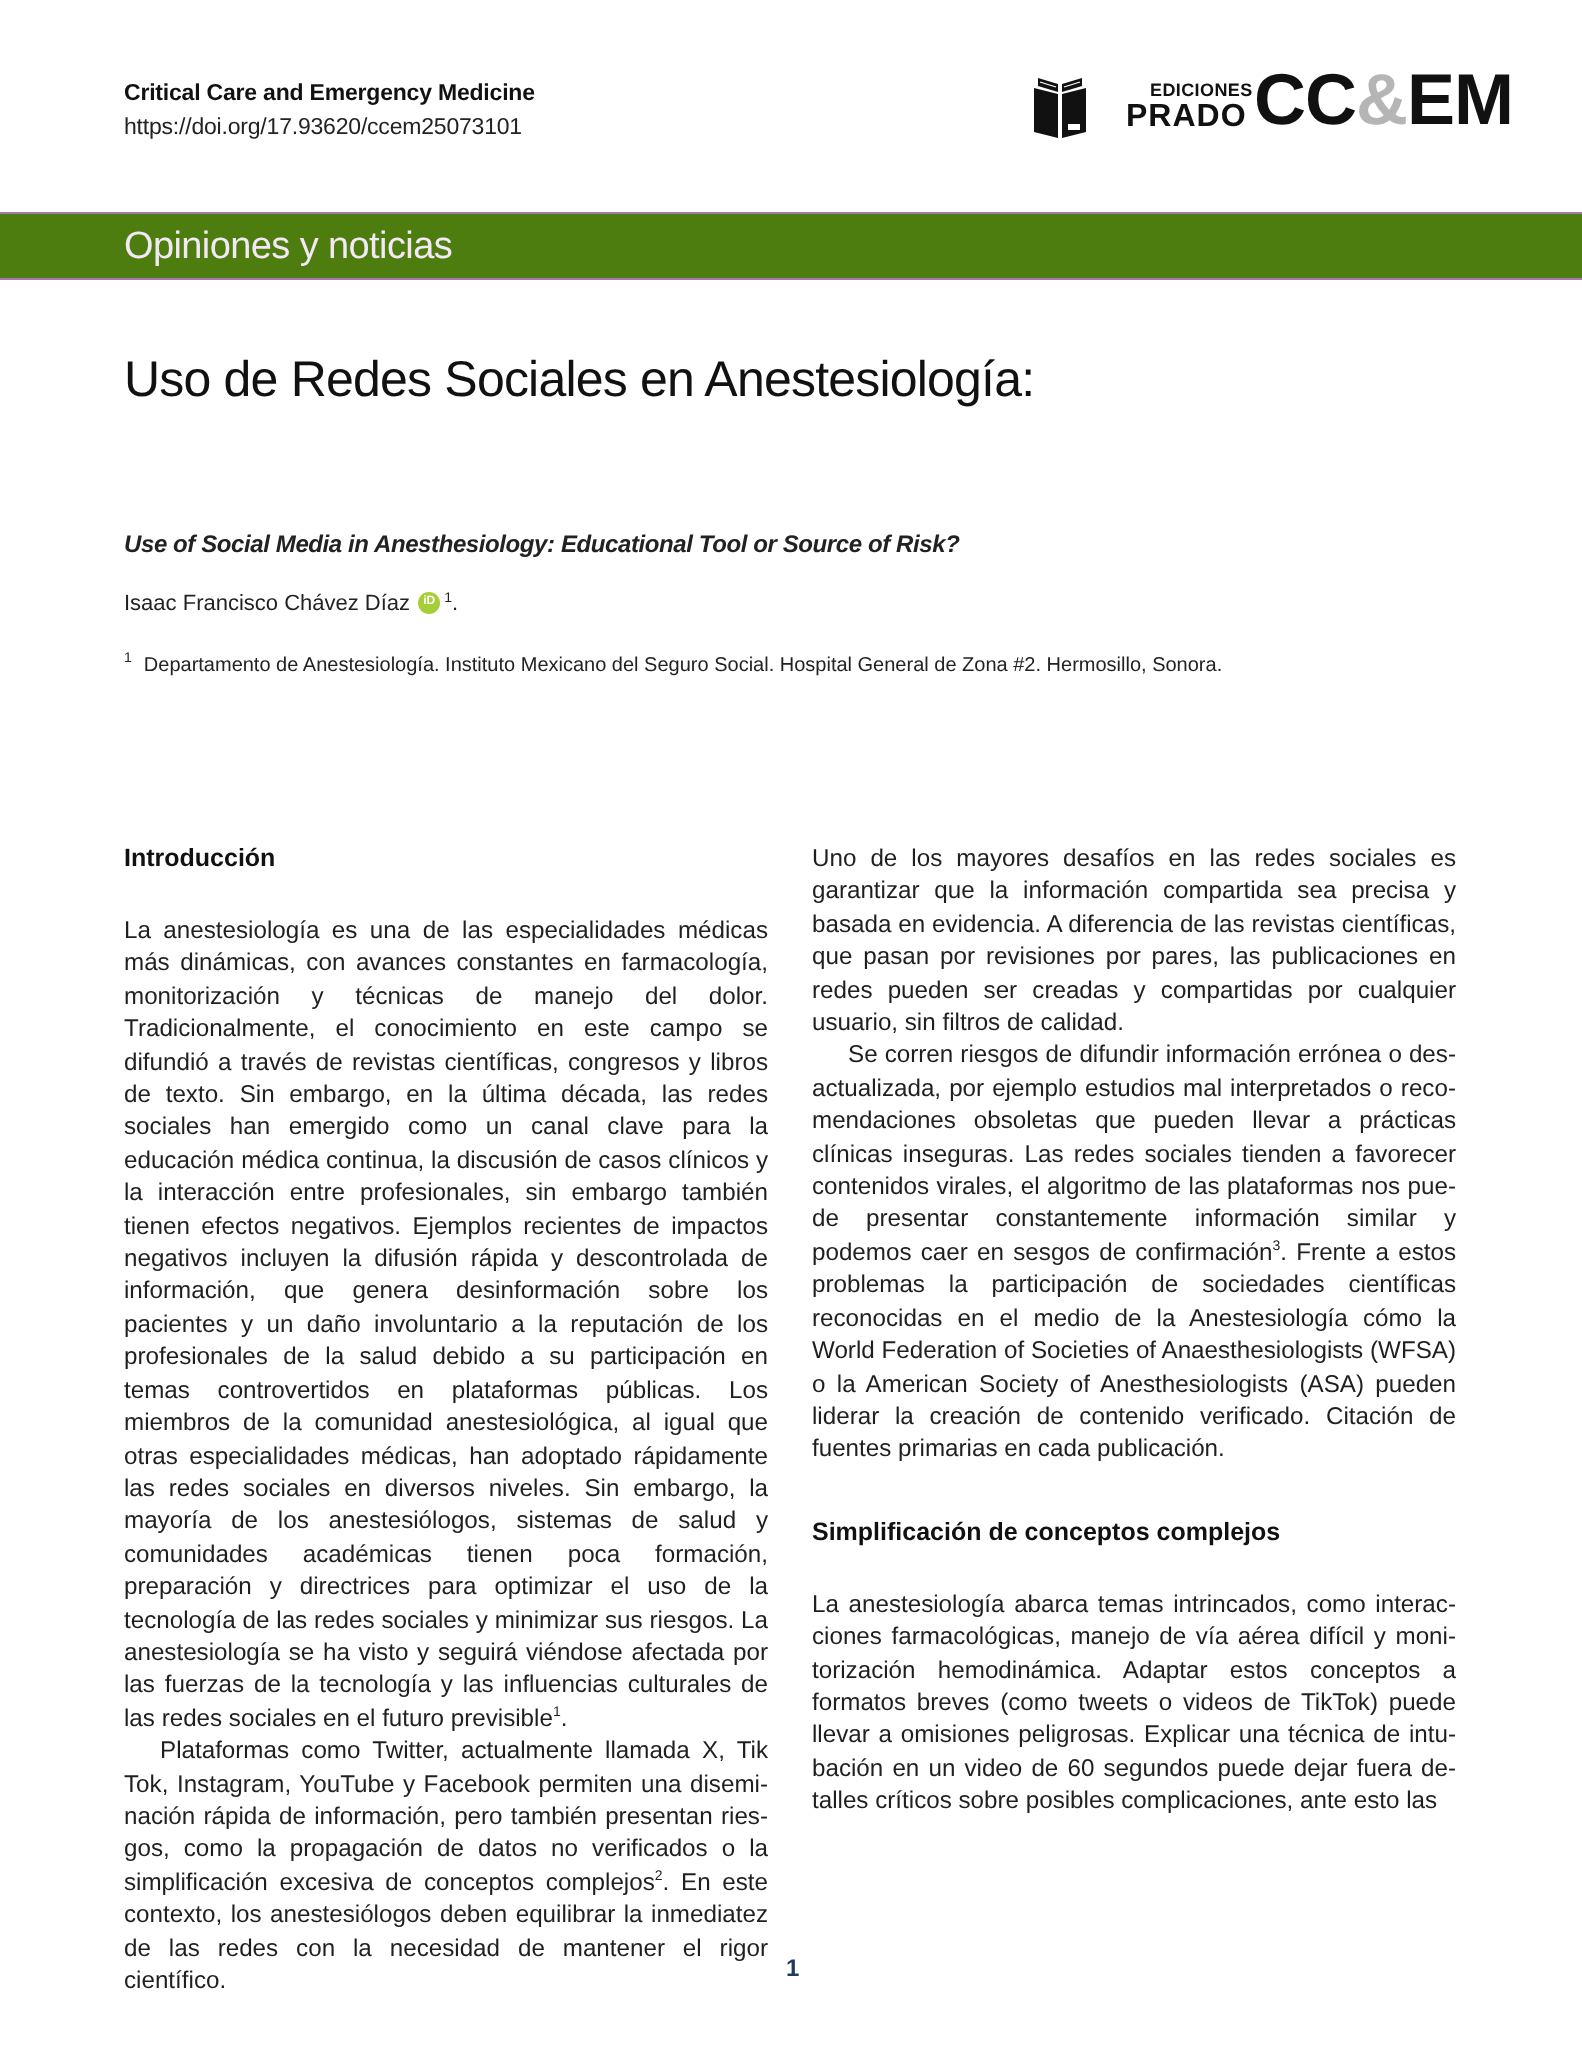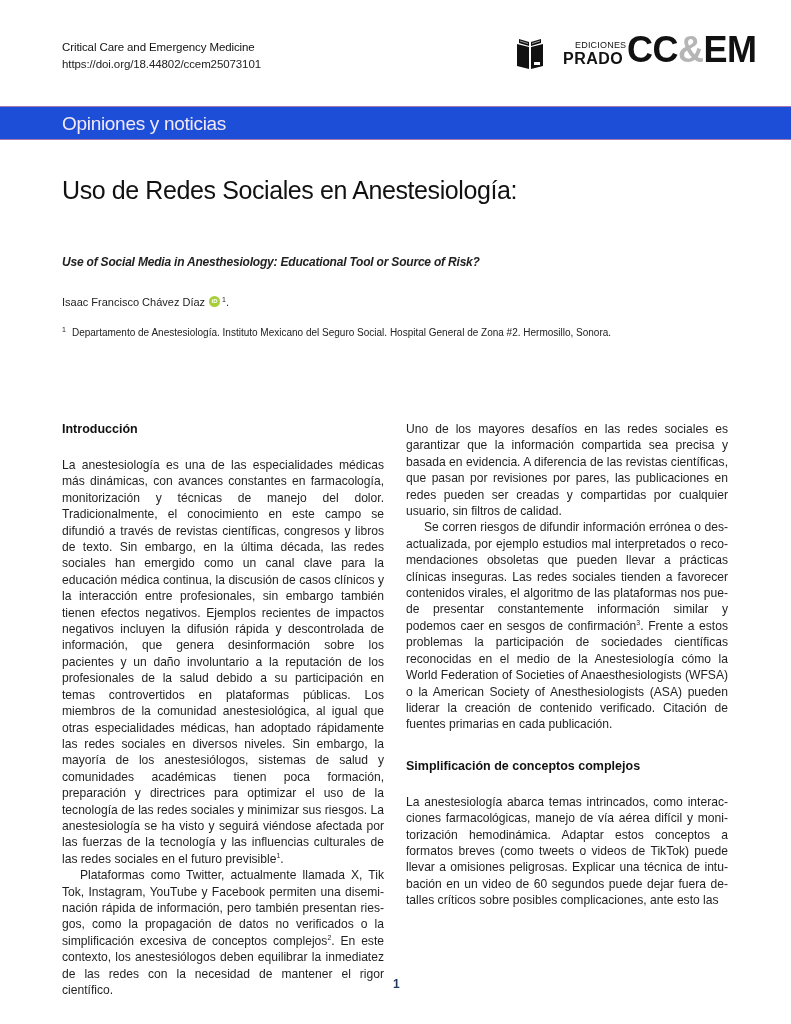--- a/index.html
+++ b/index.html
@@ -1,37 +1,37 @@
 <!DOCTYPE html>
 <html><head>
   <meta charset="utf-8">
   <style>
     html, body { margin: 0; padding: 0; background: #ffffff; }
     body { width: 791px; height: 1024px; position: relative; overflow: hidden;
            font-family: "Liberation Sans", sans-serif; color: #1a1a1a; }
     .abs { position: absolute; }
 
-    .journal-name { left: 62px; top: 41px; font-size: 11.5px; font-weight: normal; color: #111; letter-spacing: -0.1px; }
+    .journal-name { left: 62px; top: 41px; font-size: 11.5px; font-weight: bold; color: #111; letter-spacing: -0.1px; }
     .journal-doi { left: 62px; top: 58px; font-size: 11.5px; color: #222; letter-spacing: -0.1px; }
 
     .prado-logo { left: 515px; top: 38px; display: flex; align-items: center; }
     .prado-book { width: 30px; height: 32px; }
     .prado-text { margin-left: 4px; line-height: 1; }
-    .prado-top { font-size: 9px; font-weight: normal; color: #111; letter-spacing: 0.2px; padding-left: 26px; }
+    .prado-top { font-size: 9px; font-weight: bold; color: #111; letter-spacing: 0.2px; padding-left: 26px; }
     .prado-bottom { font-size: 16px; font-weight: bold; color: #111; letter-spacing: 0.5px; margin-top: 1px; margin-left: 14px; }
 
     .ccem-logo { left: 627px; top: 29px; font-size: 36px; font-weight: bold; color: #111; letter-spacing: -0.5px; }
     .ccem-amp { color: #b5b5b5; }
 
-    .section-band { left: 0; top: 106px; width: 791px; height: 34px; background: #1d4ed8;
+    .section-band { left: 0; top: 106px; width: 791px; height: 34px; background: #4d7c0f;
                     border-top: 1px solid #a579ae; border-bottom: 1px solid #a579ae; box-sizing: border-box; }
     .section-band-label { position: absolute; left: 62px; top: 6px; font-size: 19px; color: #f3e8f5; letter-spacing: -0.3px; }
 
     .title { left: 62px; top: 174px; width: 680px; font-size: 25px; font-weight: normal; line-height: 32px; color: #111; letter-spacing: -0.4px; }
-    .subtitle { left: 62px; top: 255px; font-size: 12px; font-weight: bold; font-style: italic; color: #222; letter-spacing: -0.2px; }
+    .subtitle { left: 62px; top: 265px; font-size: 12px; font-weight: bold; font-style: italic; color: #222; letter-spacing: -0.2px; }
 
     .author { left: 62px; top: 296px; font-size: 11px; color: #222; display: flex; }
     .orcid-icon { display: inline-block; width: 11px; height: 11px; border-radius: 50%; background: #a6ce39;
                   color: #fff; font-size: 6px; font-weight: bold; text-align: center; line-height: 11px; margin-left: 4px; }
     .author-sup { font-size: 7px; vertical-align: super; margin-left: 2px; }
 
     .affiliation { left: 62px; top: 326px; font-size: 10px; color: #222; }
     .aff-sup { font-size: 7px; vertical-align: super; margin-right: 6px; }
 
     .col { width: 322px; font-size: 12.1px; line-height: 16.4px; color: #1f1f1f; text-align: justify; hyphens: manual; }
@@ -42,21 +42,21 @@
     .para.indent { text-indent: 18px; }
     .gap-section { height: 25px; }
     sup.ref { font-size: 7px; line-height: 0; }
 
     .page-number { left: 393px; top: 977px; font-size: 12px; font-weight: bold; color: #1e3a5f; }
   </style>
 </head>
 <body>
 
 <div class="abs journal-name">Critical Care and Emergency Medicine</div>
-<div class="abs journal-doi">https://doi.org/18.44802/ccem25073101</div>
+<div class="abs journal-doi">https://doi.org/17.93620/ccem25073101</div>
 
 <div class="abs prado-logo">
   <svg class="prado-book" viewBox="0 0 30 32">
     <path d="M2 6 L14 9 L14 31 L2 28 Z" fill="#111"></path>
     <path d="M16 9 L28 6 L28 28 L16 31 Z" fill="#111"></path>
     <path d="M4 1 L14 4 L14 8 L4 5 Z" fill="#111"></path>
     <path d="M16 4 L26 1 L26 5 L16 8 Z" fill="#111"></path>
     <path d="M5 3 L13 5.5 M17 5.5 L25 3" stroke="#fff" stroke-width="0.6"></path>
     <rect x="19" y="24" width="6" height="3" fill="#fff"></rect>
   </svg>

